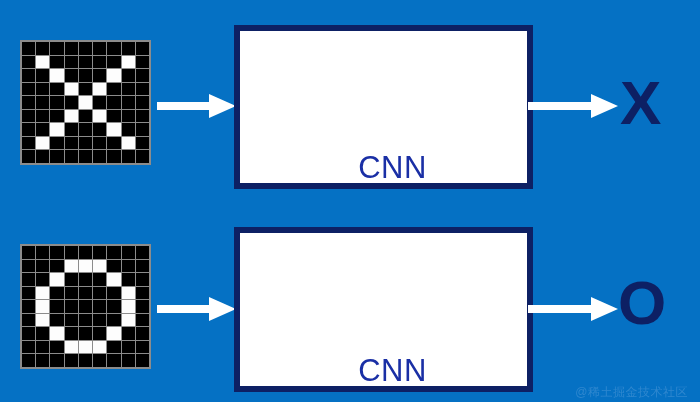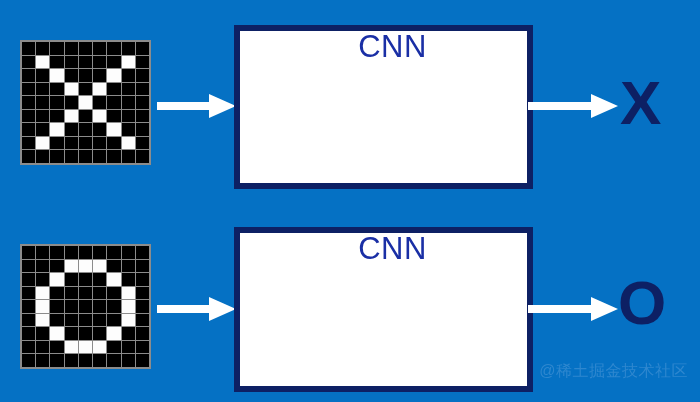--- a/index.html
+++ b/index.html
@@ -35,21 +35,21 @@
   .cell.on  { background: #fdfdfd; }
   .cell.off { background: #000000; }
 
   
   .cnn-box {
     position: absolute;
     background: #ffffff;
     border: 6px solid #0d2064;
     box-sizing: border-box;
     display: flex;
-    align-items: flex-start;
+    align-items: flex-end;
     justify-content: center;
     padding-left: 18px;
   }
   .cnn-box.top    { left: 234px; top: 25px;  width: 299px; height: 164px; }
   .cnn-box.bottom { left: 234px; top: 227px; width: 299px; height: 165px; }
   .cnn-label {
     color: #1a2fa5;
     font-size: 31px;
     font-weight: 400;
     letter-spacing: 0.5px;
@@ -78,23 +78,23 @@
     line-height: 1;
     user-select: none;
   }
   .out-letter.x { left: 620px; top: 72px; }
   .out-letter.o { left: 618px; top: 272px; }
 
   
   .watermark {
     position: absolute;
     right: 12px;
-    bottom: 20px;
+    bottom: 1px;
     color: #2e87cf;
-    font-size: 16px;
+    font-size: 12px;
     letter-spacing: 0.5px;
     user-select: none;
   }
 </style>
 </head>
 <body>
 
 <div id="canvas">
 
   <div class="pixel-grid top" id="grid-x">

